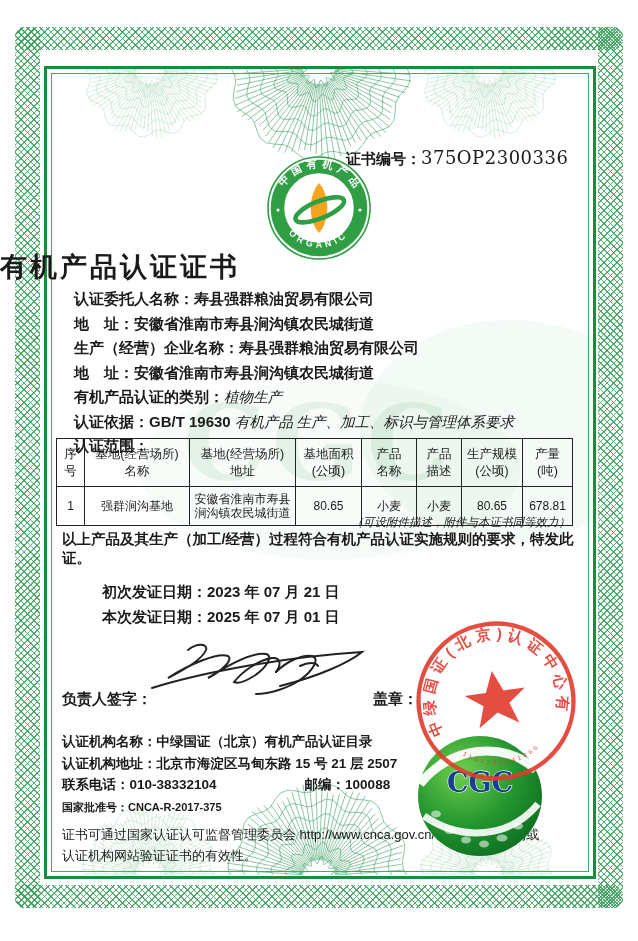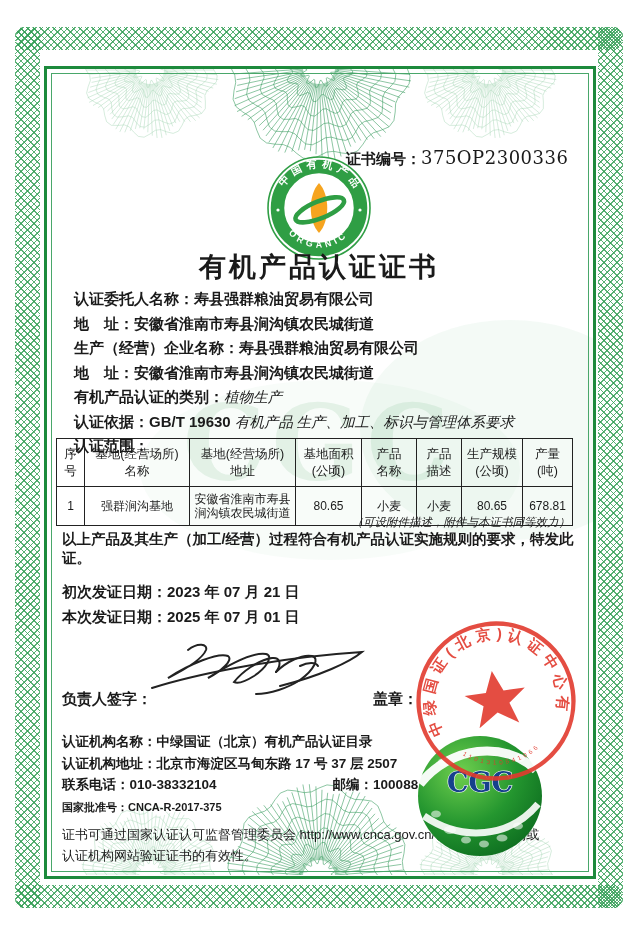--- a/index.html
+++ b/index.html
@@ -20,41 +20,41 @@
   #deco-svg{position:absolute;left:0;top:0;z-index:0;}
   .watermark{position:absolute;left:0;right:0;top:382px;text-align:center;z-index:0;
     font-family:"DejaVu Serif",serif;font-weight:bold;font-size:104px;letter-spacing:6px;
     color:rgba(86,168,110,0.13);}
   
   .content{position:absolute;inset:0;z-index:2;}
   .certno{position:absolute;left:346px;top:147px;white-space:nowrap;}
   .certno .lbl{font-weight:bold;font-size:15px;}
   .certno .num{font-family:"DejaVu Serif",serif;font-size:18px;letter-spacing:.5px;}
   .org-logo{position:absolute;left:266px;top:155px;width:106px;height:106px;}
-  .title{position:absolute;left:0;right:0;top:249px;text-align:center;
+  .title{position:absolute;left:0;right:0;top:249px;text-align:left;
     font-size:27px;font-weight:bold;letter-spacing:3px;}
   .info{position:absolute;left:74px;top:287px;width:500px;font-size:15px;font-weight:bold;line-height:24.5px;}
   .info .kai{font-family:Liberation Serif, serif;font-style:italic;font-weight:normal;font-size:14.5px;}
   
   .scope-table{position:absolute;left:56px;top:438px;border-collapse:collapse;table-layout:fixed;width:516px;}
   .scope-table th,.scope-table td{border:1.5px solid #222;text-align:center;vertical-align:middle;
     font-weight:normal;padding:1px 1px;}
   .scope-table th{font-size:12.5px;height:45px;line-height:17px;}
   .scope-table td{font-size:12px;height:36px;line-height:14px;}
   .attach-note{position:absolute;right:68px;top:515px;font-family:"DejaVu Serif",serif;font-style:italic;
     font-size:11.5px;color:#222;}
   .statement{position:absolute;left:62px;top:530px;width:515px;font-size:14.5px;font-weight:bold;}
   .remark{position:absolute;left:62px;top:551px;width:515px;font-size:13.5px;line-height:19px;}
   .dates{position:absolute;left:62px;top:580px;font-size:15px;font-weight:bold;line-height:24px;}
-  .dates .row{margin-bottom:1px;}
+  .dates .row{margin-bottom:1px;margin-left:40px;}
   .sig-svg{position:absolute;left:150px;top:636px;}
   .sign-label{position:absolute;left:62px;top:690px;font-size:15px;font-weight:bold;}
   .stamp-label{position:absolute;left:373px;top:690px;font-size:15px;font-weight:bold;text-align:center;}
   .orgblock{position:absolute;left:62px;top:731px;font-size:13.5px;font-weight:bold;line-height:21.5px;}
-  .orgblock .inline2{margin-left:116px;}
+  .orgblock .inline2{margin-left:88px;}
   .approval{position:absolute;left:62px;top:800px;font-size:11px;font-weight:bold;}
   .footer{position:absolute;left:62px;top:824px;width:490px;font-size:13px;line-height:21px;z-index:4;}
   .seal{position:absolute;left:408px;top:613px;width:176px;height:176px;z-index:3;opacity:.9;}
   .cgc-globe{position:absolute;left:414px;top:733px;width:132px;height:126px;z-index:2;}
 </style>
 </head>
 <body>
 
 <div class="page">
 
@@ -199,21 +199,21 @@
         <path d="M126,36 C136,26 152,18 162,20 C170,22 164,34 150,44 C138,52 120,58 106,58"></path>
         <path d="M2,52 C40,40 120,22 212,16 C200,26 170,40 130,50"></path>
         <path d="M150,30 C158,26 166,26 168,30"></path>
       </g>
     </svg>
     <div class="sign-label">负责人签字：</div>
     <div class="stamp-label">盖章：</div>
 
     <div class="orgblock">
       <div><span>认证机构名称：</span><span>中绿国证（北京）有机产品认证目录</span></div>
-      <div><span>认证机构地址：</span><span>北京市海淀区马甸东路 17 号 37 层 2507</span></div>
+      <div><span>认证机构地址：</span><span>北京市海淀区马甸东路 15 号 21 层 2507</span></div>
       <div><span>联系电话：</span><span>010-38332104</span><span class="inline2"><span>邮编：</span><span>100088</span></span></div>
     </div>
     <div class="approval">
       <span>国家批准号：</span><span>CNCA-R-2017-375</span>
     </div>
 
     <div class="footer">证书可通过国家认证认可监督管理委员会 http://www.cnca.gov.cn/认证结果中查询或认证机构网站验证证书的有效性。</div>
   </div>
 
   <svg class="seal" viewBox="-100 -100 200 200">

